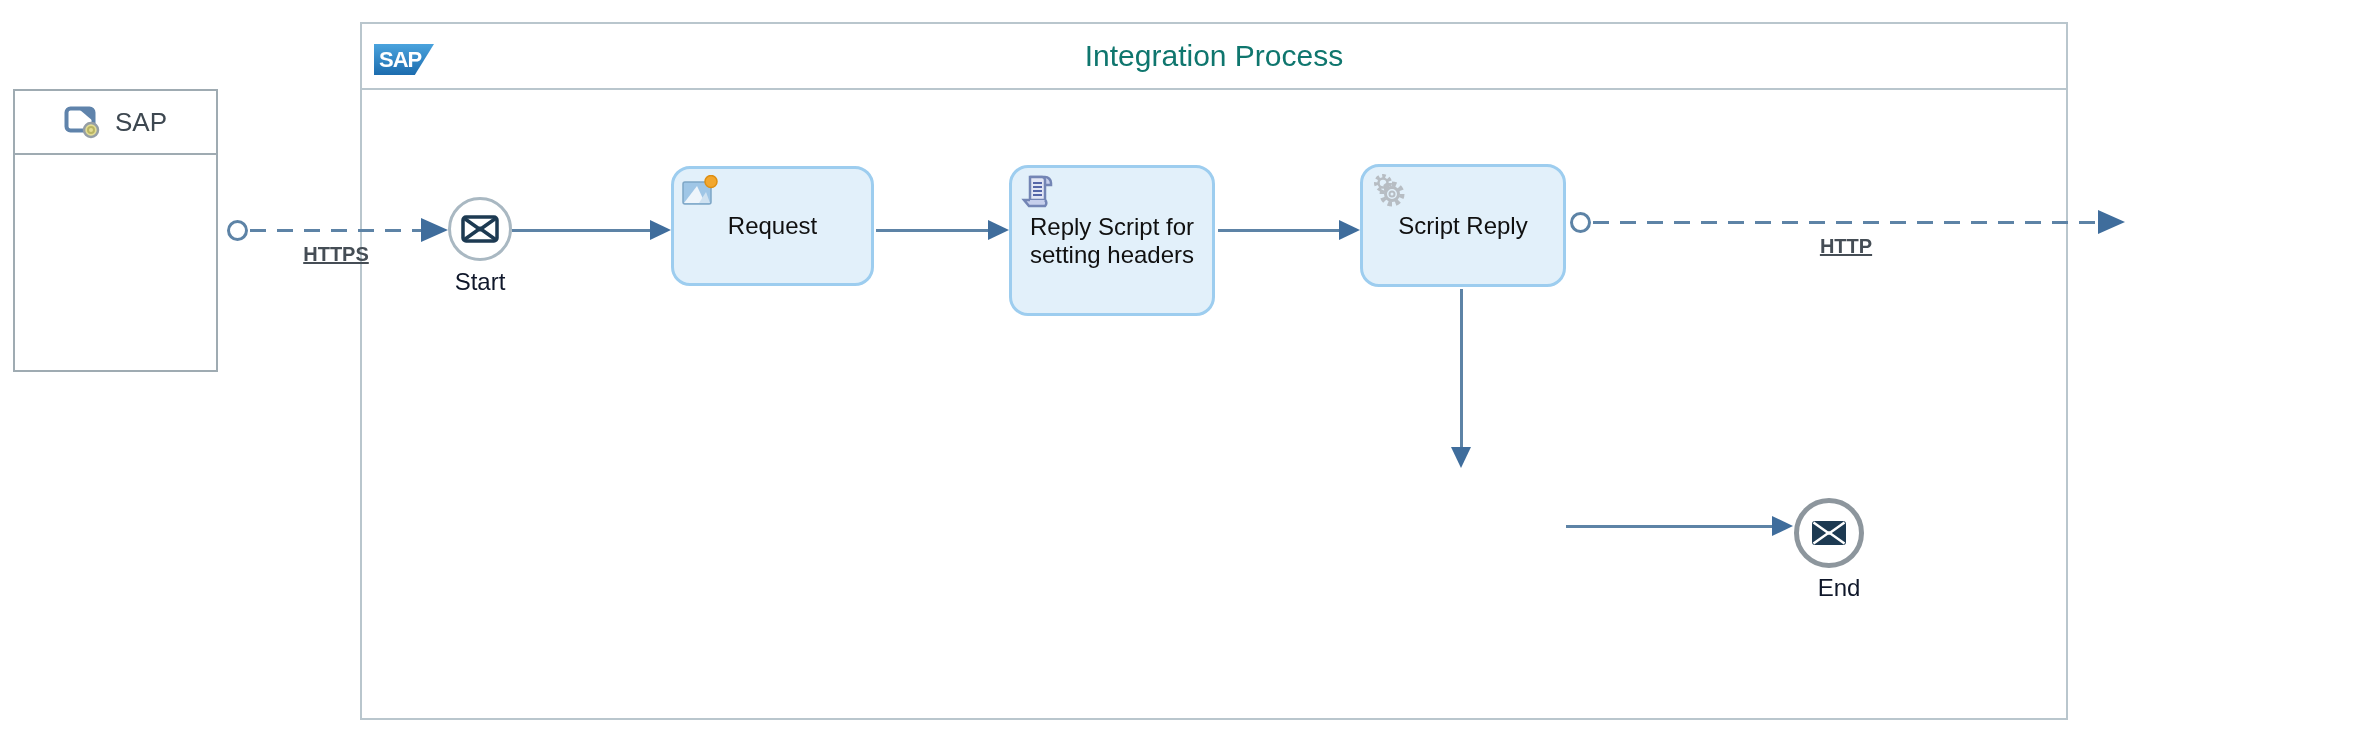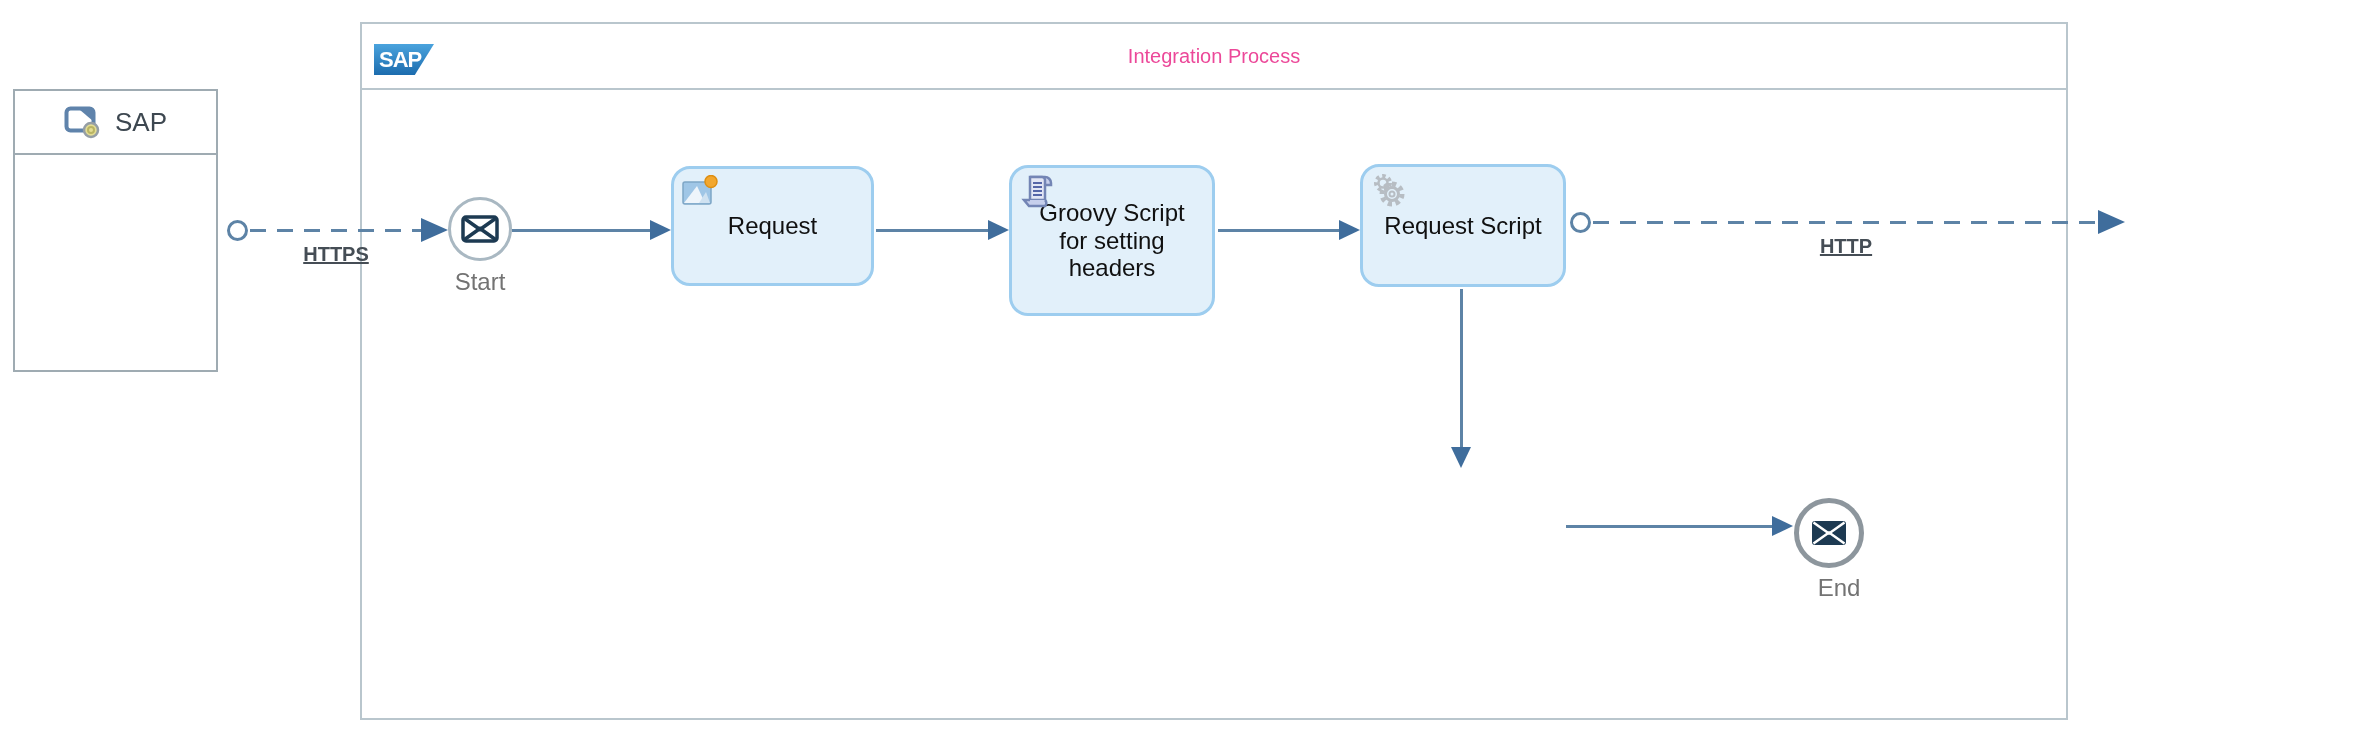--- a/index.html
+++ b/index.html
@@ -45,22 +45,22 @@
   }
   .pool-header {
     position: relative;
     height: 66px;
     border-bottom: 2px solid var(--pool-border, #b9c6cd);
     display: flex;
     align-items: center;
     justify-content: center;
   }
   .pool-title {
-    font-size: 20px;
-    color: #ec4899;
+    font-size: 30px;
+    color: #0f766e;
   }
   .sap-logo {
     position: absolute;
     left: 12px; top: 20px;
     width: 60px; height: 31px;
     clip-path: polygon(0 0, 100% 0, 68% 100%, 0 100%);
     background: linear-gradient(180deg, var(--sap-logo-top, #4aa3dd), var(--sap-logo-bottom, #1c6cae));
     color: #fff;
     font-weight: bold;
     font-size: 22px;
@@ -77,21 +77,21 @@
     background: #fff;
     display: flex;
     align-items: center;
     justify-content: center;
   }
   .ev-start { left: 448px; top: 197px; width: 64px; height: 64px; border: 3px solid #a9b8c2; }
   .ev-end   { left: 1794px; top: 498px; width: 70px; height: 70px; border: 5px solid var(--end-ring, #8d969d); }
   .ev-label {
     position: absolute;
     font-size: 24px;
-    color: #737373;
+    color: #0f172a;
     text-align: center;
   }
   .lbl-start { left: 430px;  top: 268px; width: 100px; }
   .lbl-end   { left: 1789px; top: 574px; width: 100px; }
 
   
   .task {
     position: absolute;
     background: var(--task-fill, #e2f0fa);
     border: 3px solid var(--task-border, #9dcdef);
@@ -247,37 +247,37 @@
       <svg width="34" height="35" viewBox="0 0 34 35">
         <path d="M10 3 H25 A6 6 0 0 1 31 9 V11 H25" fill="#c6cfec" stroke="#7385b5" stroke-width="2.5"></path>
         <path d="M10 3 H22 A3 3 0 0 1 25 6 V26 H10 Z" fill="#e2e6f5" stroke="#7385b5" stroke-width="2.5"></path>
         <path d="M10 26 H4 L9 32 H25 A4 4 0 0 0 25 26" fill="#c6cfec" stroke="#7385b5" stroke-width="2.5"></path>
         <line x1="13" y1="9" x2="22" y2="9" stroke="#5565a8" stroke-width="2"></line>
         <line x1="13" y1="13" x2="22" y2="13" stroke="#5565a8" stroke-width="2"></line>
         <line x1="13" y1="17" x2="22" y2="17" stroke="#5565a8" stroke-width="2"></line>
         <line x1="13" y1="21" x2="22" y2="21" stroke="#5565a8" stroke-width="2"></line>
       </svg>
     </span>
-    <span class="t-label">Groovy Script for setting headers</span>
+    <span class="t-label">Reply Script for setting headers</span>
   </div>
 
   <div class="flow-line f3"></div>
   <span class="arr-r a3"></span>
 
   <div class="task t-request-reply">
     <span class="t-icon">
       <svg width="36" height="36" viewBox="0 0 36 36">
         <circle cx="12" cy="10" r="7" fill="none" stroke="#b7bdc3" stroke-width="4" stroke-dasharray="3.4 3"></circle>
         <circle cx="12" cy="10" r="4.5" fill="none" stroke="#b7bdc3" stroke-width="2.5"></circle>
         <circle cx="21" cy="21" r="10" fill="none" stroke="#b7bdc3" stroke-width="5" stroke-dasharray="4.2 3.6"></circle>
         <circle cx="21" cy="21" r="6.5" fill="none" stroke="#b7bdc3" stroke-width="3"></circle>
         <circle cx="21" cy="21" r="2.5" fill="none" stroke="#b7bdc3" stroke-width="2"></circle>
       </svg>
     </span>
-    <span class="t-label">Request Script</span>
+    <span class="t-label">Script Reply</span>
   </div>
 
   <span class="msg-circle mc2"></span>
   <div class="msg-line ml2"></div>
   <span class="msg-arr ma2"></span>
   <div class="proto-label proto-http">HTTP</div>
 
   <div class="flow-line f4"></div>
   <span class="arr-d a4"></span>
 

